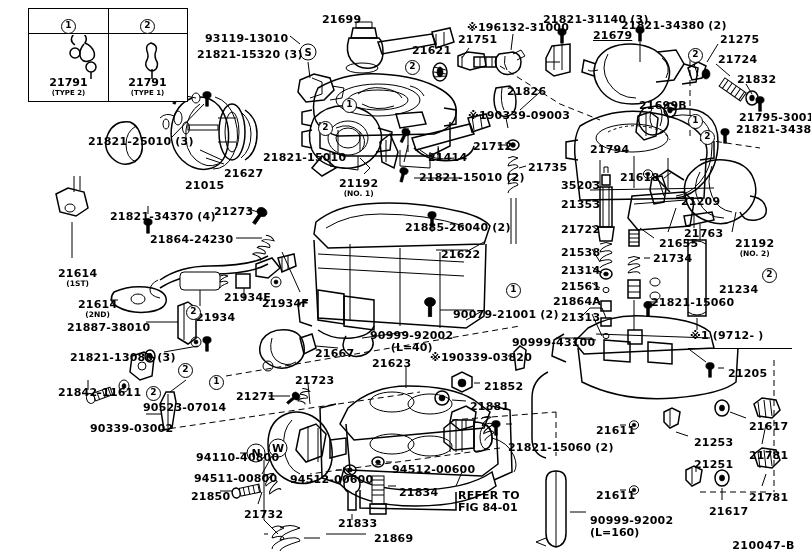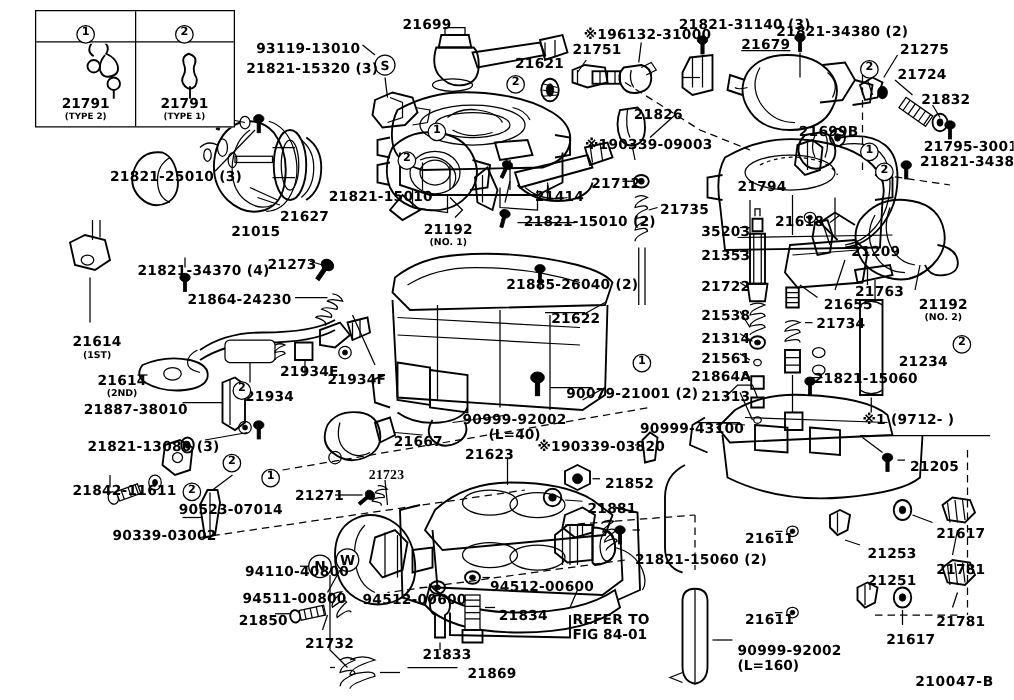--- a/index.html
+++ b/index.html
@@ -771,21 +771,21 @@
       <div class="lbl" style="left: 70px; top: 352px;"><span>21821-13080 (3)</span></div>
       <div class="lbl" style="left: 441px; top: 309px; margin-left: 12px;"><span>90079-21001 (2)</span></div>
       <div class="lbl two" style="left: 370px; top: 330px;"><span>90999-92002</span><span class="sub" style="font-size: 11px; text-align: center;">(L=40)</span></div>
       <div class="lbl" style="left: 315px; top: 348px;"><span>21667</span></div>
       <div class="lbl" style="left: 372px; top: 358px;"><span>21623</span></div>
       <div class="lbl" style="left: 430px; top: 352px;"><span>※190339-03820</span></div>
       <div class="lbl" style="left: 58px; top: 387px;"><span>21842-11611</span></div>
       <div class="lbl" style="left: 143px; top: 402px;"><span>90523-07014</span></div>
       <div class="lbl" style="left: 90px; top: 423px;"><span>90339-03002</span></div>
       <div class="lbl" style="left: 236px; top: 391px;"><span>21271</span></div>
-      <div class="lbl" style="left: 295px; top: 375px; font-family: Liberation Serif, serif;"><span>21723</span></div>
+      <div class="lbl" style="left: 295px; top: 375px;"><span>21723</span></div>
       <div class="lbl" style="left: 484px; top: 381px;"><span>21852</span></div>
       <div class="lbl" style="left: 470px; top: 401px;"><span>21881</span></div>
       <div class="lbl" style="left: 508px; top: 442px;"><span>21821-15060 (2)</span></div>
       <div class="lbl" style="left: 196px; top: 452px;"><span>94110-40800</span></div>
       <div class="lbl" style="left: 194px; top: 473px;"><span>94511-00800</span></div>
       <div class="lbl" style="left: 290px; top: 474px;"><span>94512-00600</span></div>
       <div class="lbl" style="left: 392px; top: 464px;"><span>94512-00600</span></div>
       <div class="lbl" style="left: 191px; top: 491px;"><span>21850</span></div>
       <div class="lbl" style="left: 244px; top: 509px;"><span>21732</span></div>
       <div class="lbl" style="left: 399px; top: 487px;"><span>21834</span></div>

